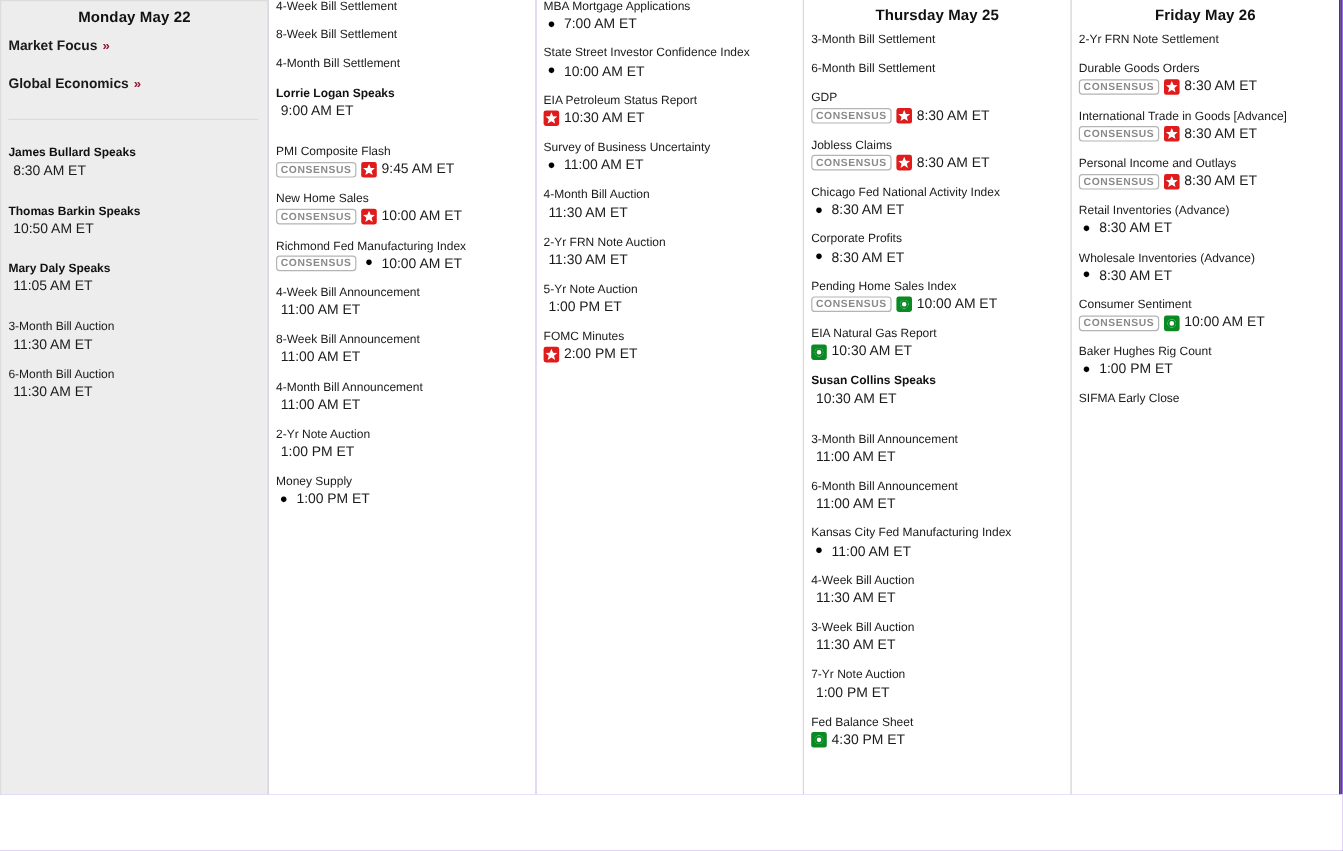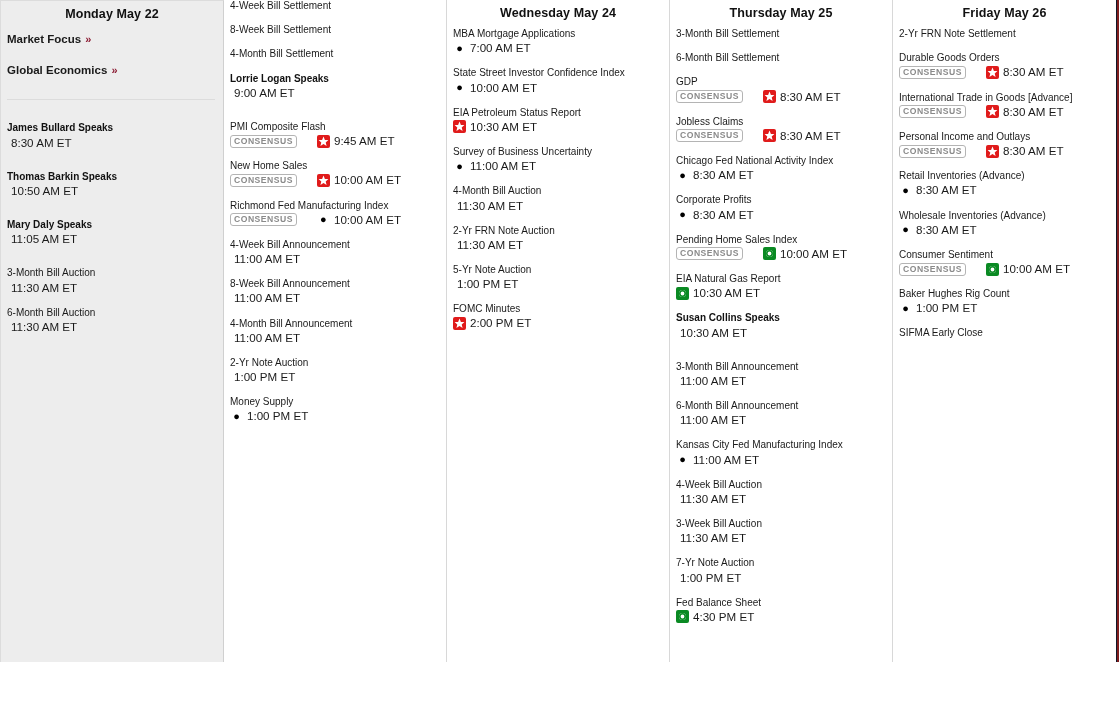--- a/index.html
+++ b/index.html
@@ -7,21 +7,21 @@
     margin: 0;
     padding: 0;
     background: #ffffff;
     font-family: "Liberation Sans", sans-serif;
   }
   .calendar {
     width: 1119px;
     height: 662px;
     display: flex;
     align-items: flex-start;
-    background: #7f1d1d;
+    background: #6d28d9;
     overflow: hidden;
   }
   .day-col {
     width: 223px;
     flex: 0 0 223px;
     min-height: 701px;
     height: 701px;
     background: #ffffff;
     border-right: 1px solid #d8d8d8;
     padding: 0 0 6px 0;
@@ -98,21 +98,21 @@
     border: 1px solid #b4b4b4;
     border-radius: 3px;
     color: #8a8a8a;
     font-size: 8.6px;
     font-weight: bold;
     letter-spacing: 0.5px;
     padding: 1px 3px 1px 3px;
     line-height: 1.05;
     background: transparent;
     cursor: pointer;
-    margin-right: 16px;
+    margin-right: 0;
   }
   .icon-star {
     display: inline-block;
     width: 13px;
     height: 13px;
     background: #e01b1b;
     border-radius: 2px;
     position: relative;
     flex: 0 0 13px;
   }
@@ -285,21 +285,20 @@
         <div class="event">
           <span class="event-name">Money Supply</span>
           <div class="event-meta">
             <span class="icon-bullet">●</span>
             <span class="event-time">1:00 PM ET</span>
           </div>
         </div>
       </div>
     </div>
     <div class="day-col">
-      <div class="day-header">Wednesday May 24</div>
       <div class="day-body">
         <div class="event">
           <span class="event-name">MBA Mortgage Applications</span>
           <div class="event-meta">
             <span class="icon-bullet">●</span>
             <span class="event-time">7:00 AM ET</span>
           </div>
         </div>
         <div class="event">
           <span class="event-name">State Street Investor Confidence Index</span>

